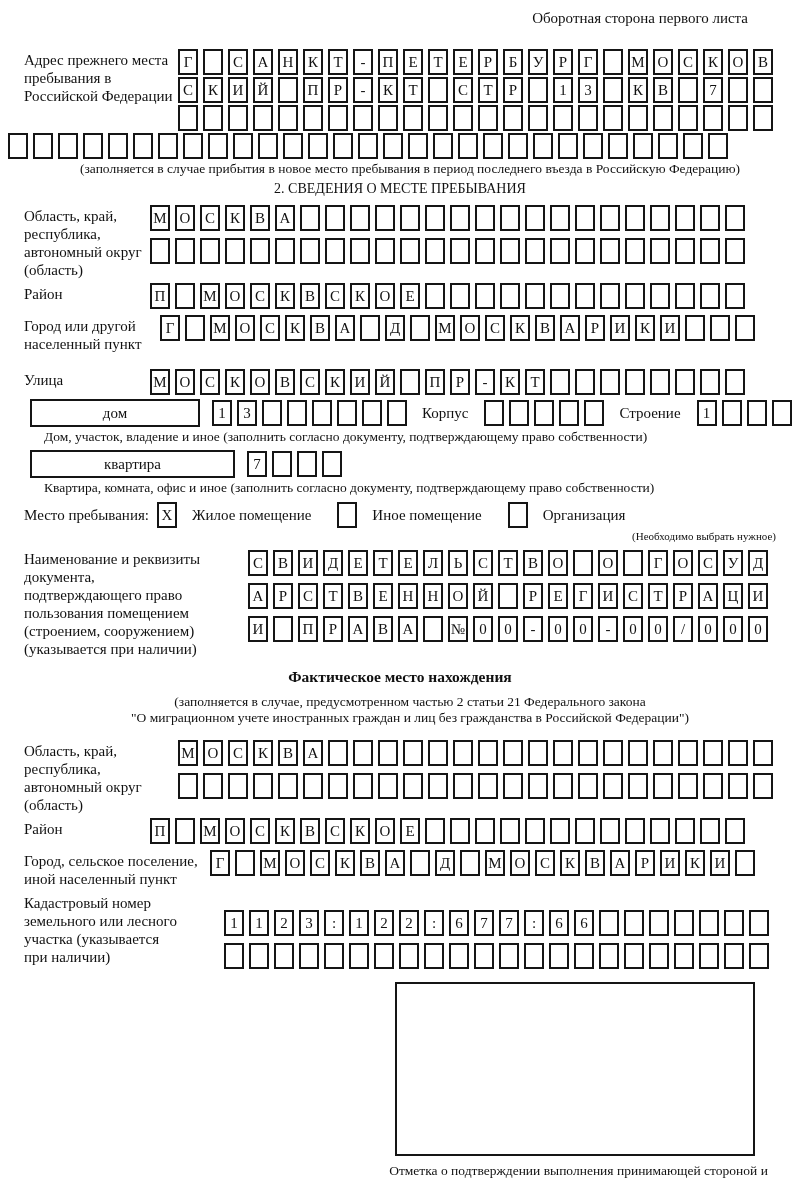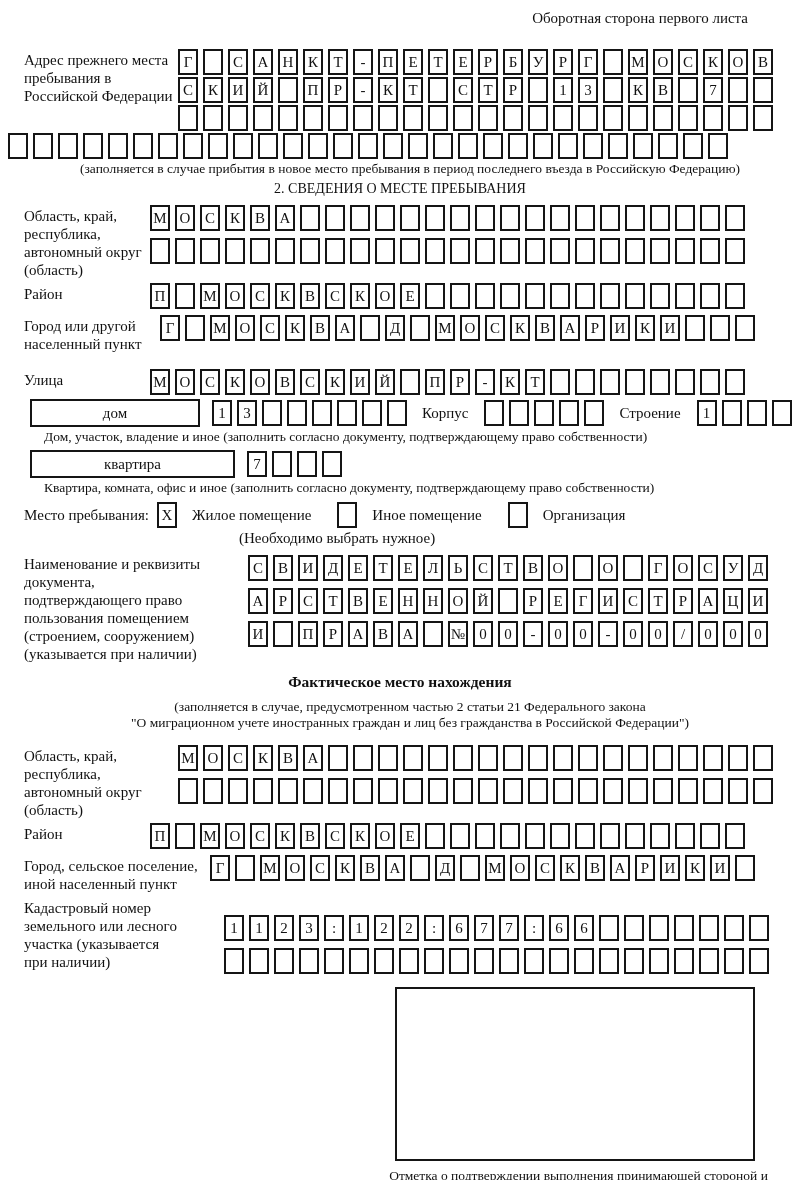--- a/index.html
+++ b/index.html
@@ -47,21 +47,21 @@
   .named-box.dom { width:170px; margin-right:12px; }
   .named-box.kv  { width:205px; margin-right:12px; }
   .inline-label { flex:none; padding:0 16px 0 10px; font-size:15px; }
 
   .stay-line { display:flex; align-items:center; margin-top:6px; }
   .stay-label { flex:none; margin-right:8px; }
   .stay-opt { display:flex; align-items:center; }
   .stay-opt .boxrow { margin:0 10px 0 0; }
   .opt-text { margin-right:26px; }
 
-  .subnote { margin:2px 0 4px 215px; font-size:15px; }
+  .subnote { margin:2px 0 4px 215px; font-size:11px;text-align:right; }
 
   .doc-field { margin-top:6px; }
 
   .fact-title { text-align:center; font-weight:bold; font-size:15.5px; margin:10px 0 8px 0; }
 
   .stamp-wrap { width:395px; margin-left:357px; margin-top:6px; }
   .stamp-box { width:360px; height:174px; border:2px solid #151515; margin-left:14px; }
   .stamp-caption { margin-top:5px; text-align:center; font-size:13.5px; line-height:19px; }
 
   .mb18 { margin-bottom:14px; }

